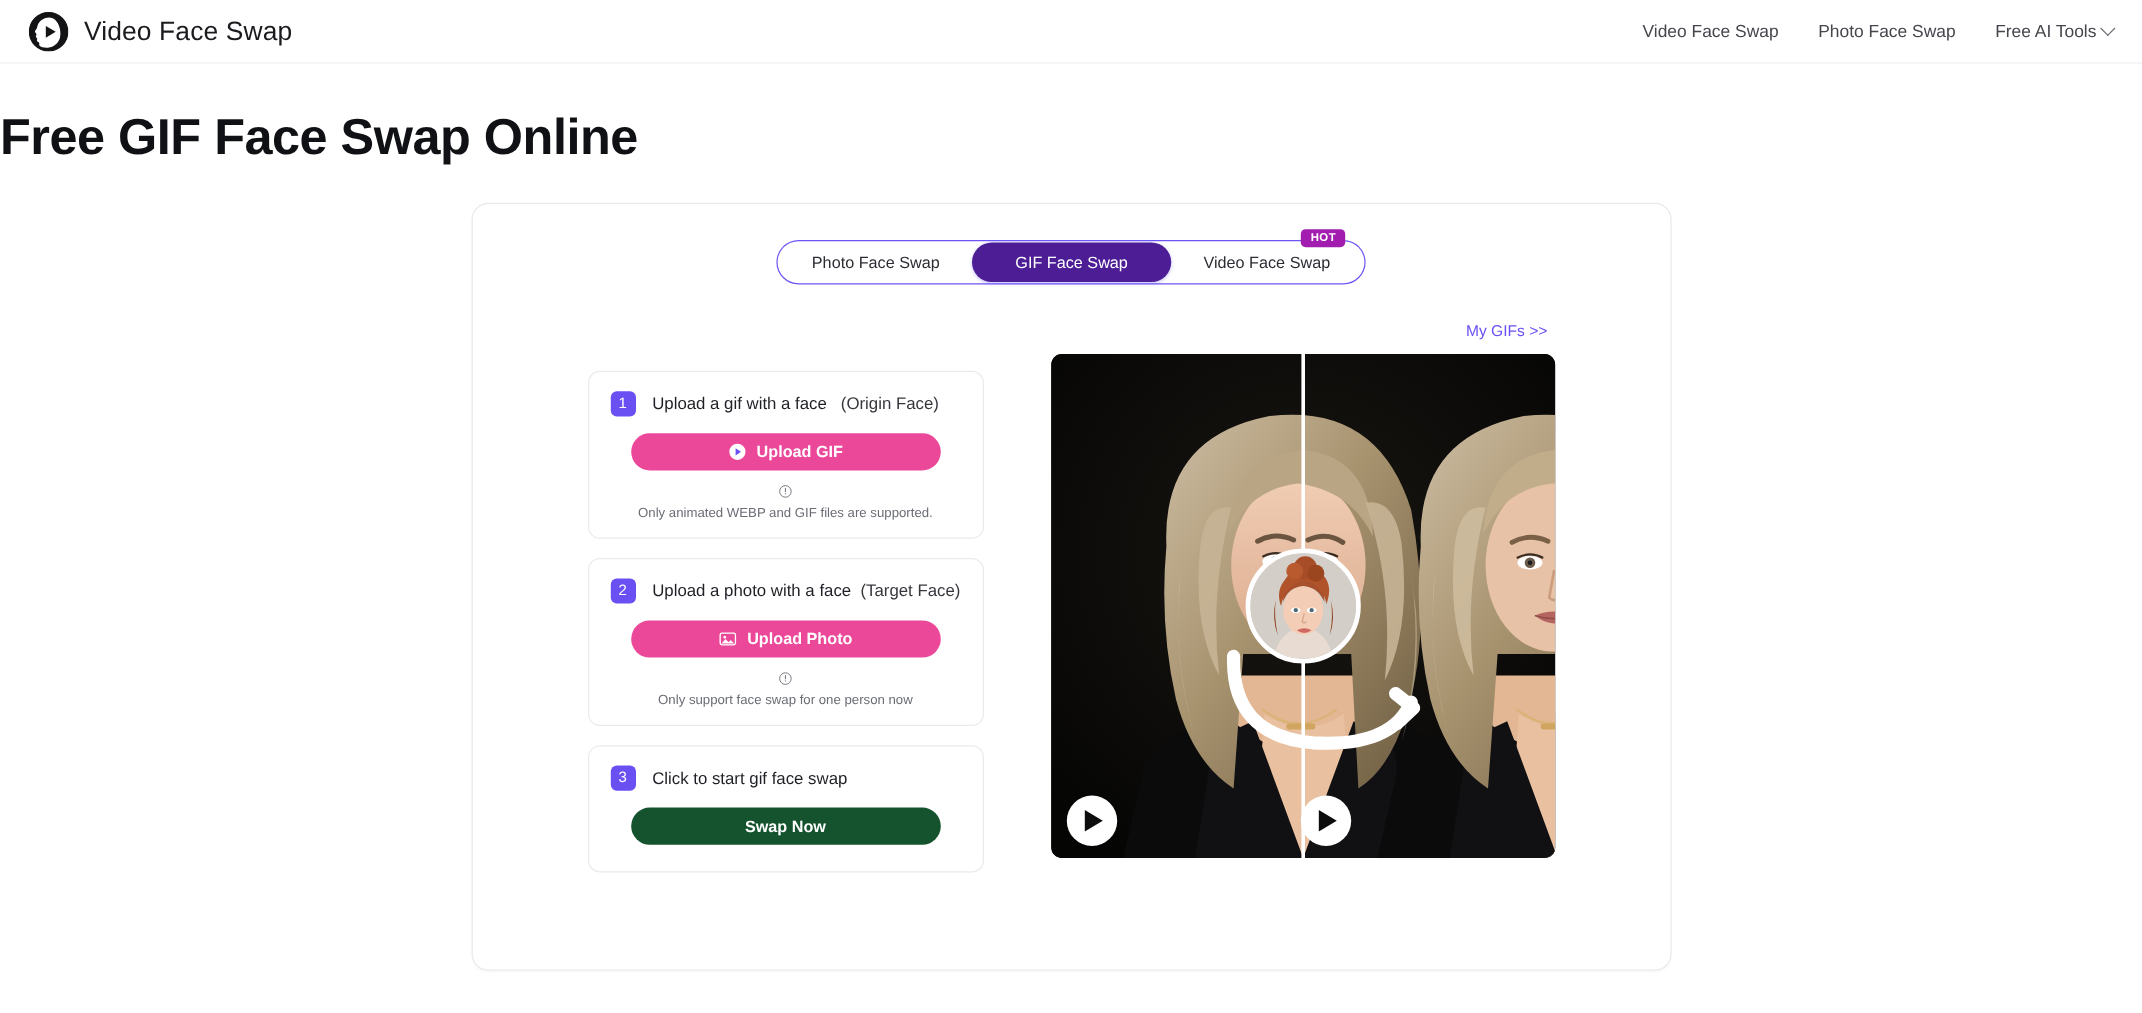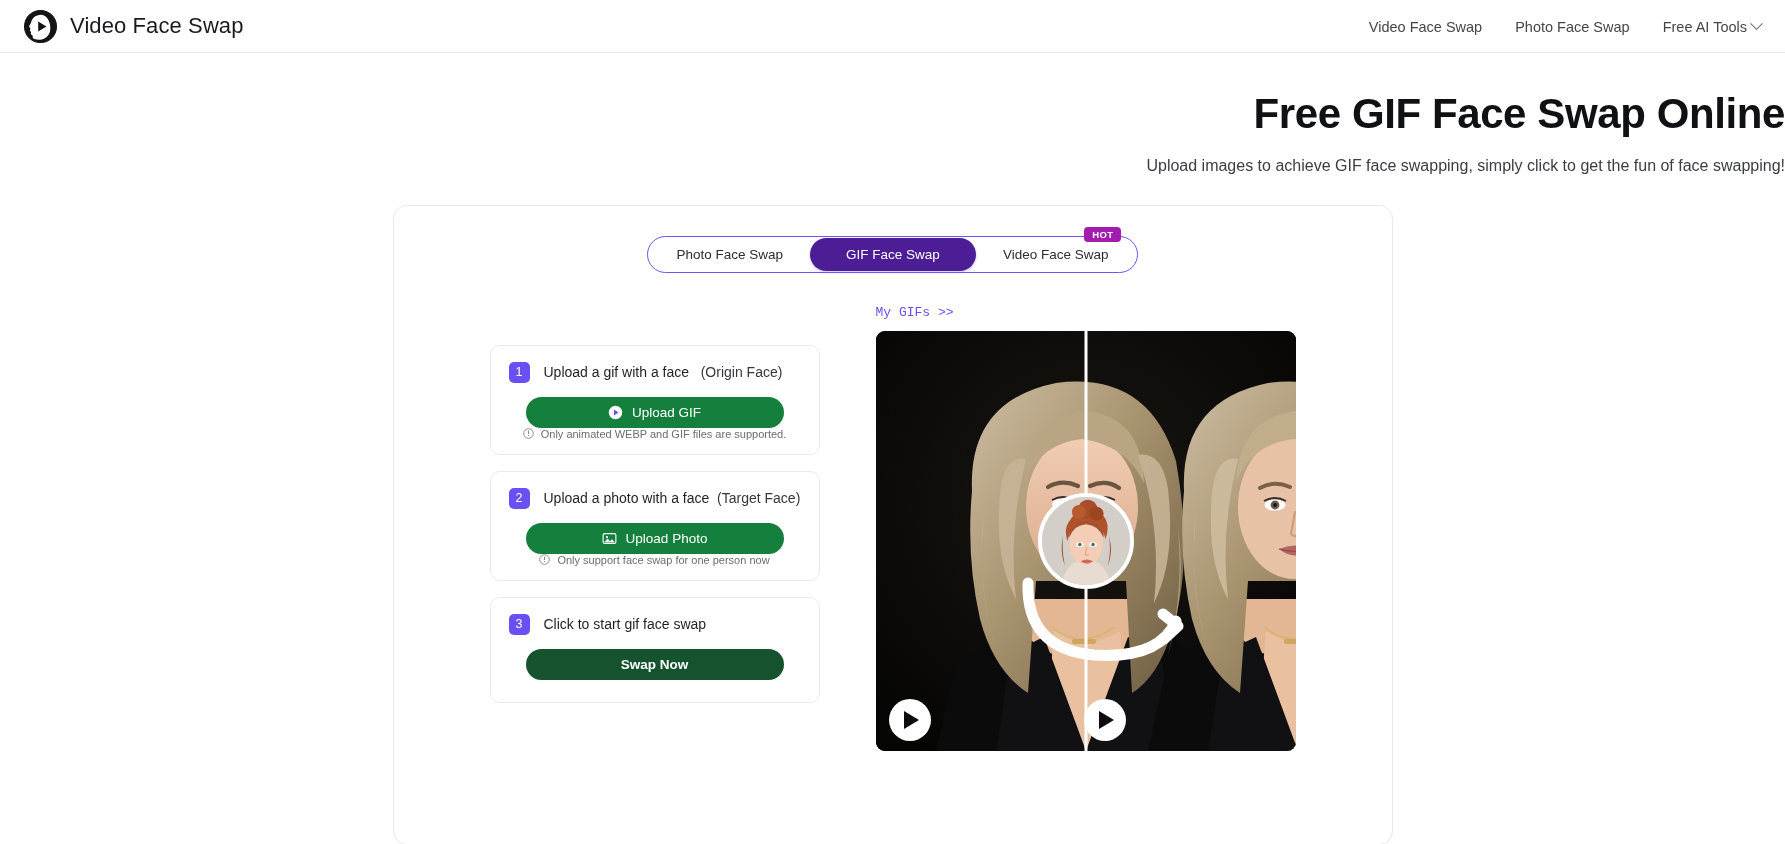--- a/index.html
+++ b/index.html
@@ -54,21 +54,21 @@
   .nav-item.has-caret { display: flex; align-items: center; gap: 5px; }
   .caret {
     display: inline-block;
     width: 9px; height: 9px;
     border-right: 1.4px solid #6d6f75;
     border-bottom: 1.4px solid #6d6f75;
     transform: rotate(45deg) translate(-2px,-2px);
   }
 
   
-  .hero { text-align: right; padding-top: 36px; }
+  .hero { text-align: left; padding-top: 36px; }
   .hero h1 {
     font-size: 42px;
     font-weight: 700;
     color: #101114;
     letter-spacing: -.4px;
     line-height: 1.18;
   }
   .hero p {
     margin-top: 18px;
     font-size: 16px;
@@ -174,45 +174,47 @@
   .btn {
     display: flex;
     align-items: center;
     justify-content: center;
     gap: 9px;
     height: 31px;
     margin: 14px auto 0;
     width: 258px;
     border-radius: 999px;
     font-size: 13.5px;
-    font-weight: 400;
+    font-weight: 700;
     color: #ffffff;
-    background: #15803d;
+    background: #ec4899;
     cursor: pointer;
     border: none;
     font-family: inherit;
   }
   .btn.disabled { background: #14532d; cursor: default; font-weight: 600; }
 
   .hint {
     display: flex;
     align-items: center;
     justify-content: center;
     gap: 7px;
+    margin-top: 12px;
     font-size: 11px;
     color: #6b6d75;
+    flex-direction: column;
   }
   .info-icon {
     width: 11px; height: 11px;
     flex: 0 0 11px;
     display: block;
   }
 
   
-  .mygifs-row { padding: 0 6px 10px 0; font-family: Liberation Mono, monospace; }
+  .mygifs-row { text-align: right; padding: 0 6px 10px 0; }
   .mygifs {
     font-size: 13px;
     color: #6a50f3;
     cursor: pointer;
     white-space: nowrap;
   }
   .preview {
     position: relative;
     width: 420px; height: 420px;
     border-radius: 9px;
@@ -289,21 +291,20 @@
     <span class="nav-item">Photo Face Swap</span>
     <span class="nav-item has-caret">
       <span>Free AI Tools</span>
       <i class="caret"></i>
     </span>
   </nav>
 </div>
 
 <div class="hero">
   <h1>Free GIF Face Swap Online</h1>
-  <p>Upload images to achieve GIF face swapping, simply click to get the fun of face swapping!</p>
 </div>
 
 <div class="main-card">
 
   <div class="tabs-wrap">
     <div class="tabs">
       <div class="tab">Photo Face Swap</div>
       <div class="tab active">GIF Face Swap</div>
       <div class="tab">Video Face Swap</div>
       <div class="hot-badge">HOT</div>

